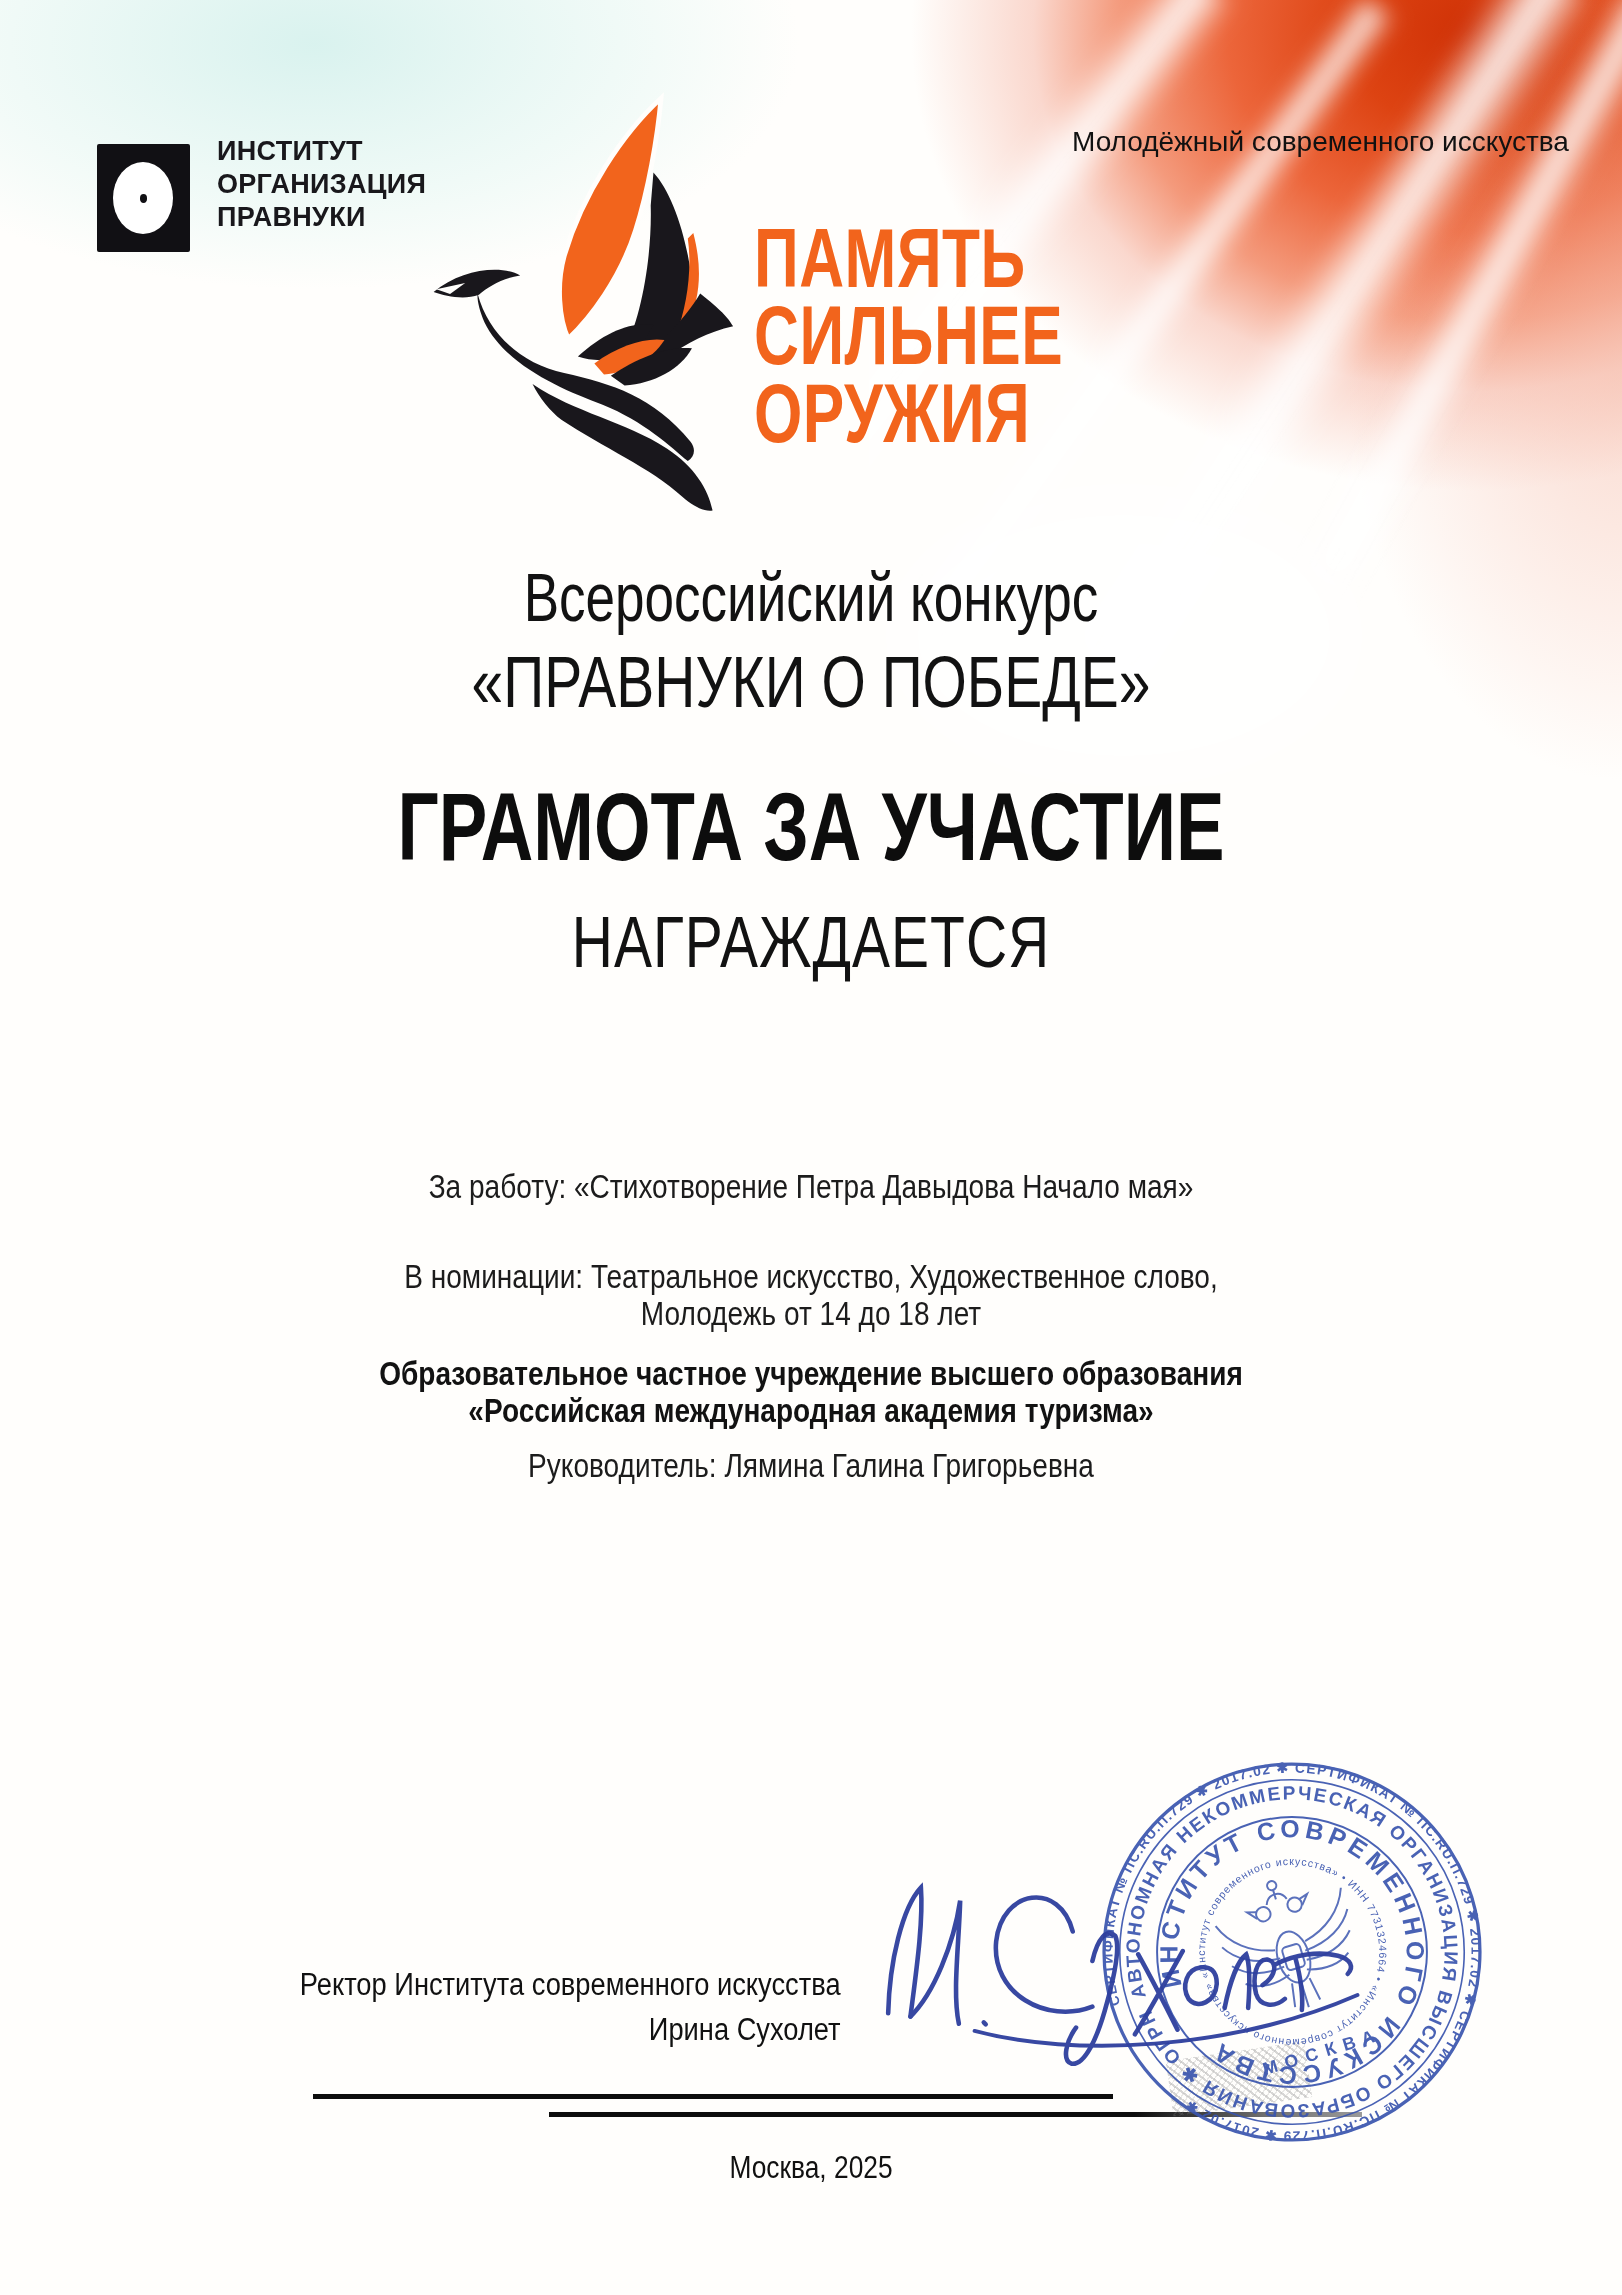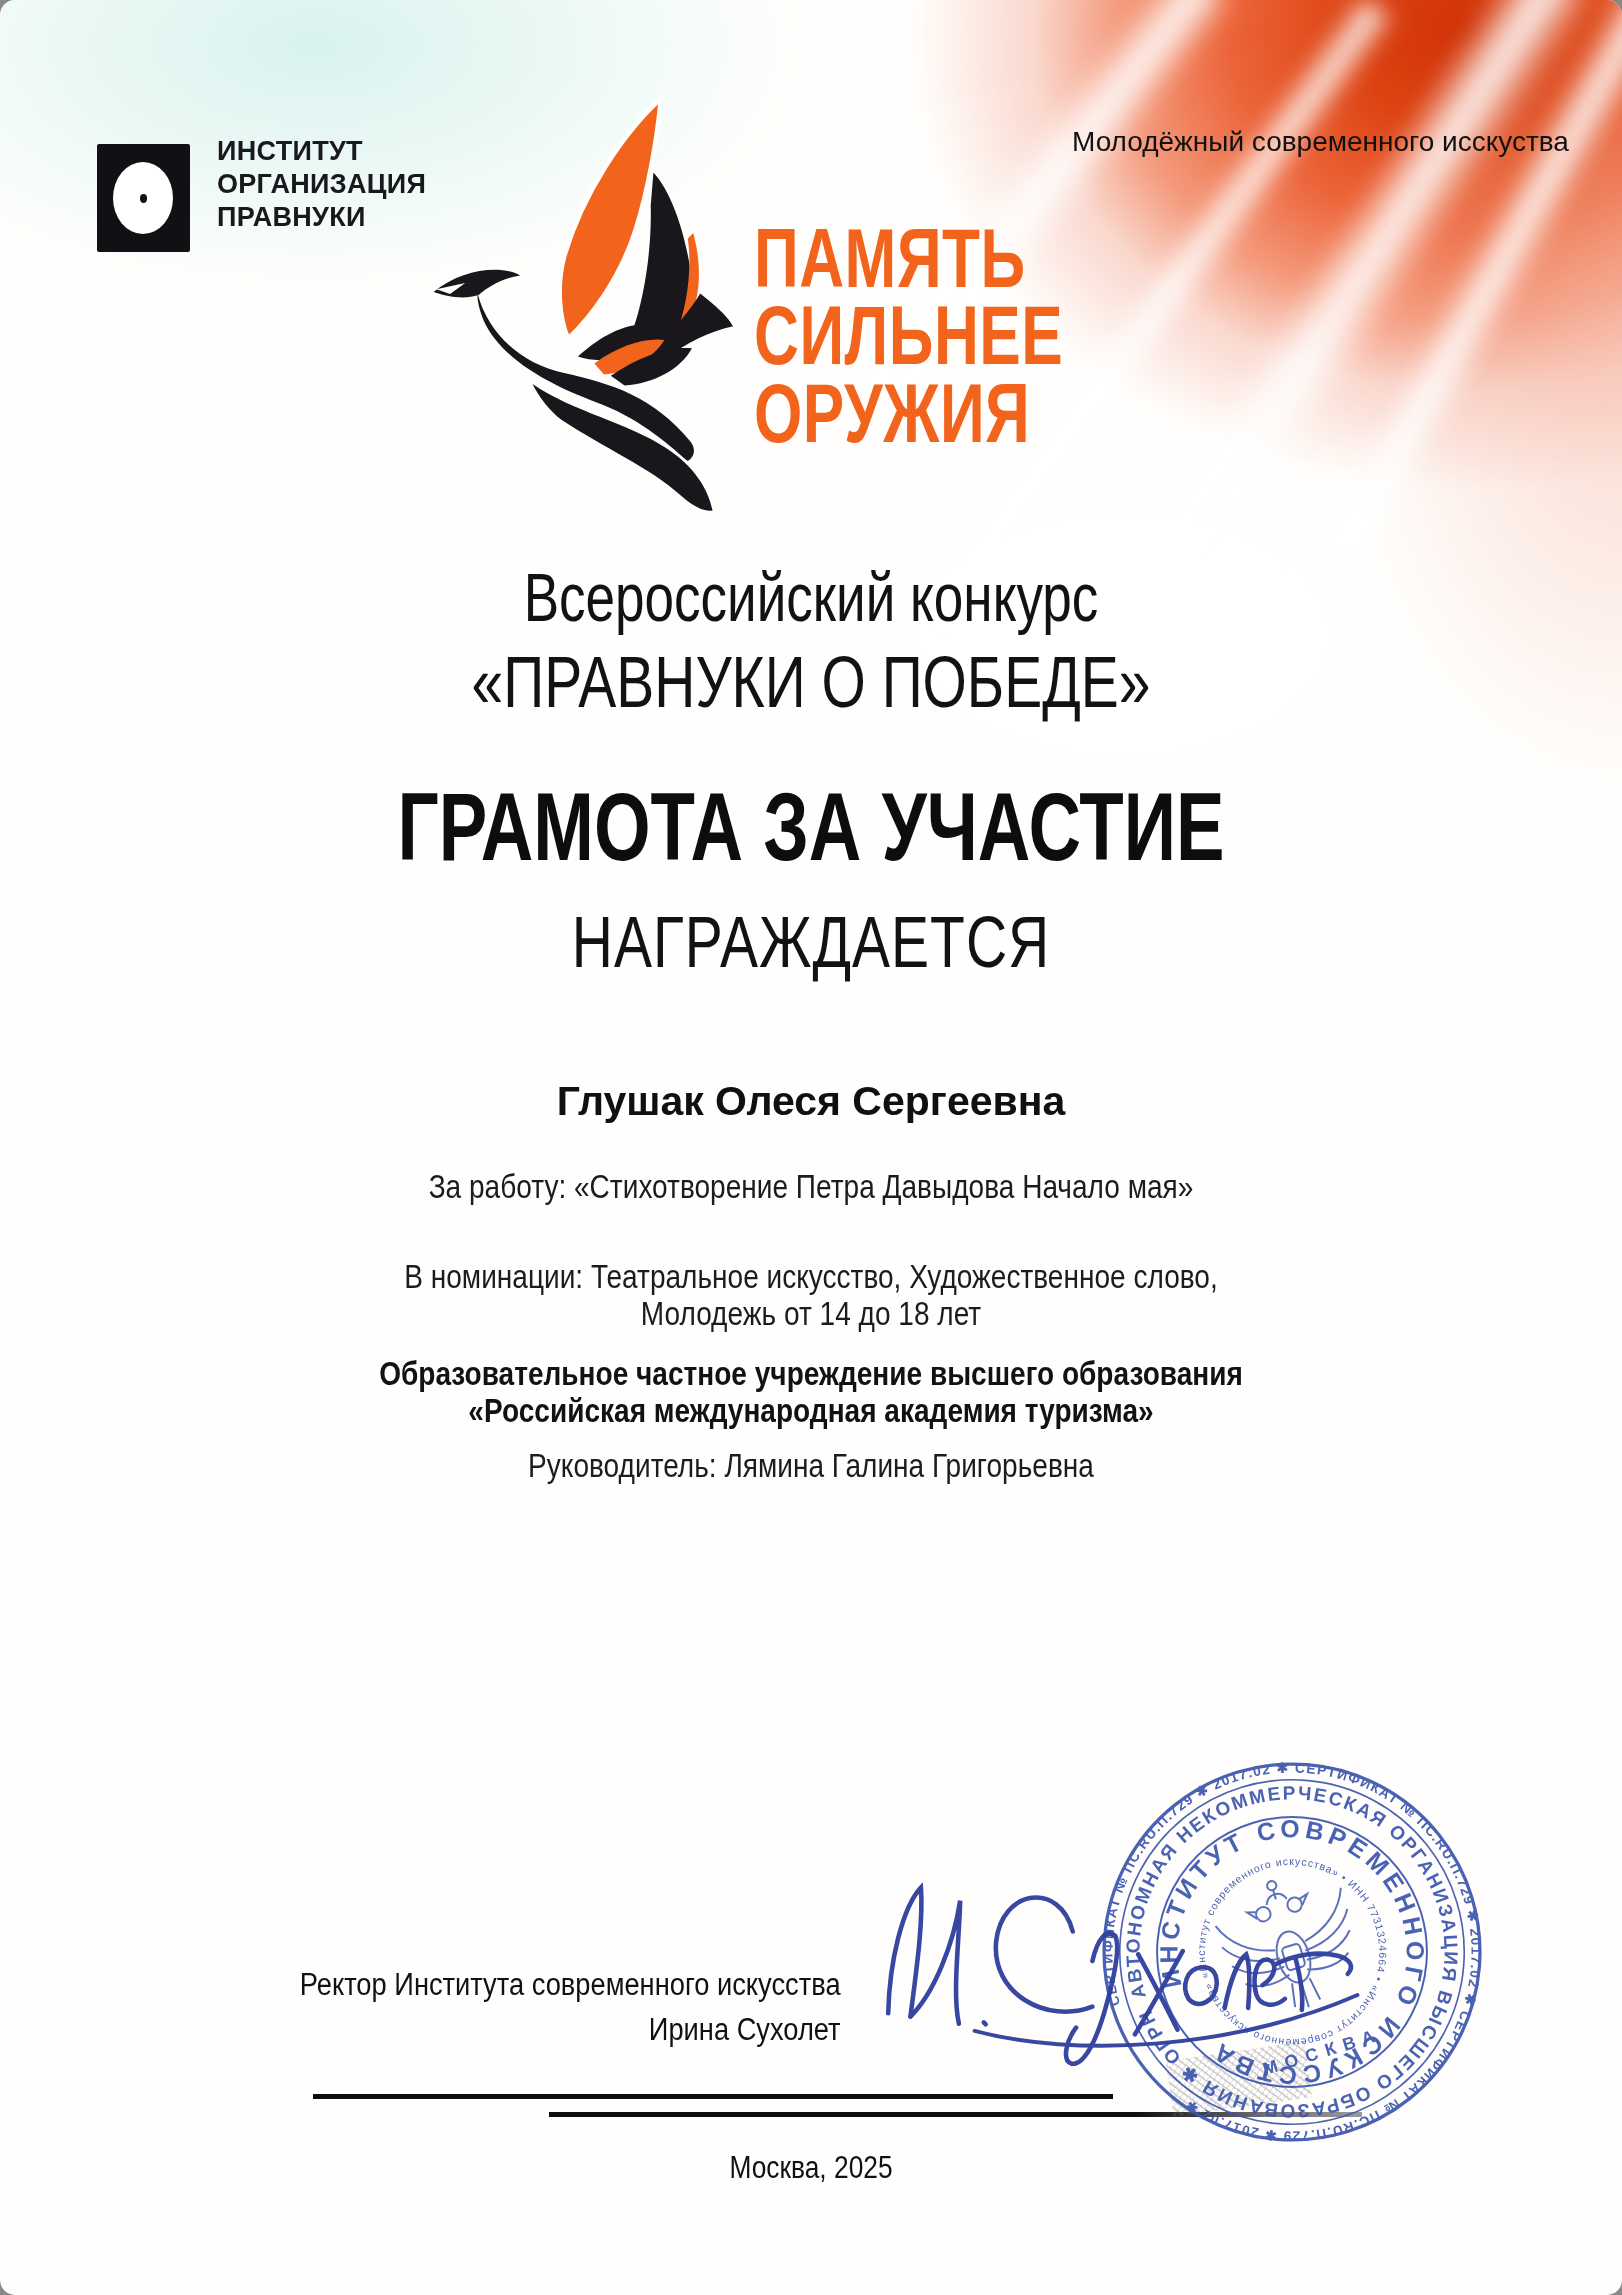--- a/index.html
+++ b/index.html
@@ -1,17 +1,17 @@
 <!DOCTYPE html>
 <html style="font-size:10.5px"><head>
 <meta charset="utf-8">
 <style>
   html,body{margin:0;padding:0;}
   body{font-family:"Liberation Sans",sans-serif;background:#888;}
-  .page{position:relative;width:1622px;height:2295px;background:#fffefc;overflow:hidden;color:#161616;border-radius:15px;}
+  .page{position:relative;width:1622px;height:2295px;background:#fffefc;overflow:hidden;color:#161616;}
 
   
   .bg-top-left{position:absolute;left:0;top:0;width:982px;height:557px;
     background:radial-gradient(ellipse 622px 314px at 32% 8%, rgba(213,241,237,.9) 0%, rgba(228,247,243,.5) 52%, rgba(255,255,255,0) 78%);}
   .bg-top-right{position:absolute;top:0;right:0;width:753px;height:818px;overflow:hidden;}
   .bg-top-right .wash{position:absolute;inset:0;
     background:radial-gradient(ellipse 609px 498px at 80% 4%, #cf3106 0%, #dd4312 20%, #ec653a 40%, #f49a7c 58%, rgba(249,206,194,.8) 72%, rgba(255,255,255,0) 92%);}
   .bg-top-right .wash2{position:absolute;inset:0;
     background:radial-gradient(ellipse 393px 589px at 100% 45%, rgba(246,189,172,.55) 0%, rgba(255,255,255,0) 70%);}
   .streak{position:absolute;background:linear-gradient(90deg, rgba(255,255,255,0) 0%, rgba(255,255,255,.95) 50%, rgba(255,255,255,0) 100%);filter:blur(10.5px);}
@@ -113,21 +113,20 @@
   <div class="emblem-title" style="color:#f2641c;">
     <div>ПАМЯТЬ</div>
     <div>СИЛЬНЕЕ</div>
     <div>ОРУЖИЯ</div>
   </div>
 
   <div class="ctr contest1 cd78">Всероссийский конкурс</div>
   <div class="ctr contest2 cd78">«ПРАВНУКИ О ПОБЕДЕ»</div>
   <div class="ctr gramota cd75">ГРАМОТА ЗА УЧАСТИЕ</div>
   <div class="ctr nagr cd78">НАГРАЖДАЕТСЯ</div>
-  <div class="ctr rname">Глушак Олеся Сергеевна</div>
   <div class="ctr work cd85">За работу: «Стихотворение Петра Давыдова Начало мая»</div>
   <div class="ctr nom1 cd85">В номинации: Театральное искусство, Художественное слово,</div>
   <div class="ctr nom2 cd85">Молодежь от 14 до 18 лет</div>
   <div class="ctr inst1 cd85">Образовательное частное учреждение высшего образования</div>
   <div class="ctr inst2 cd85">«Российская международная академия туризма»</div>
   <div class="ctr sup cd85">Руководитель: Лямина Галина Григорьевна</div>
 
   <div class="rector">
     <div>Ректор Института современного искусства</div>
     <div>Ирина Сухолет</div>

